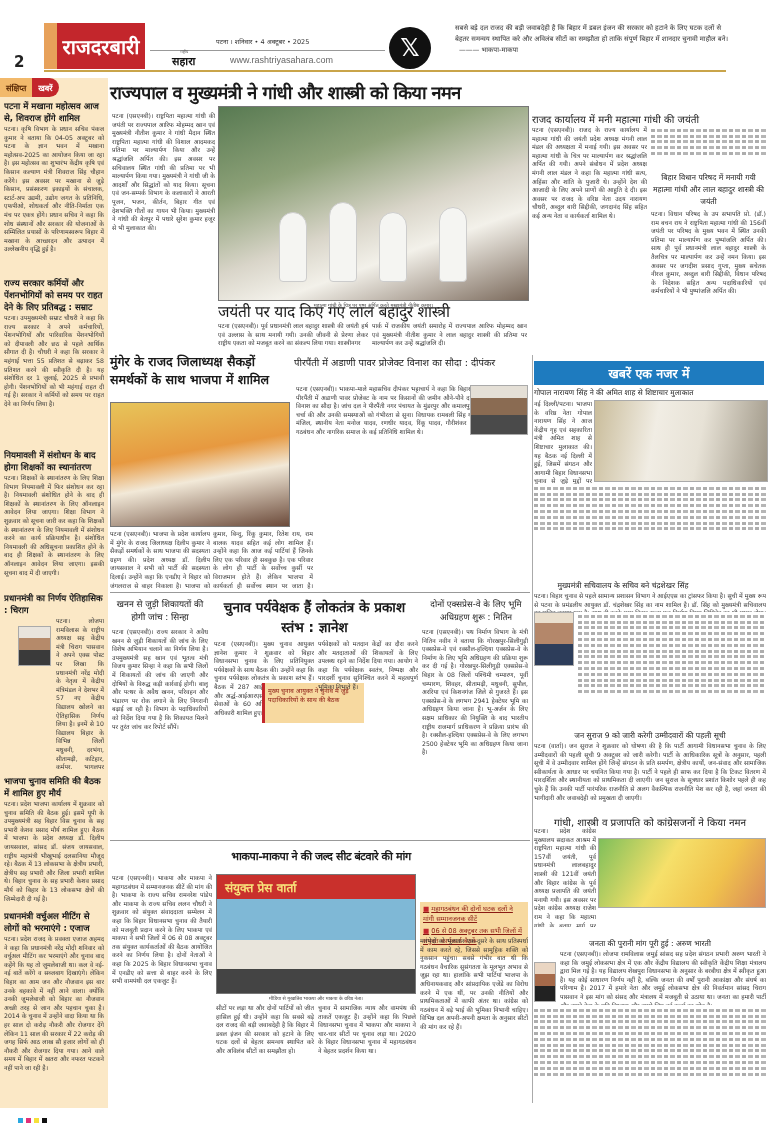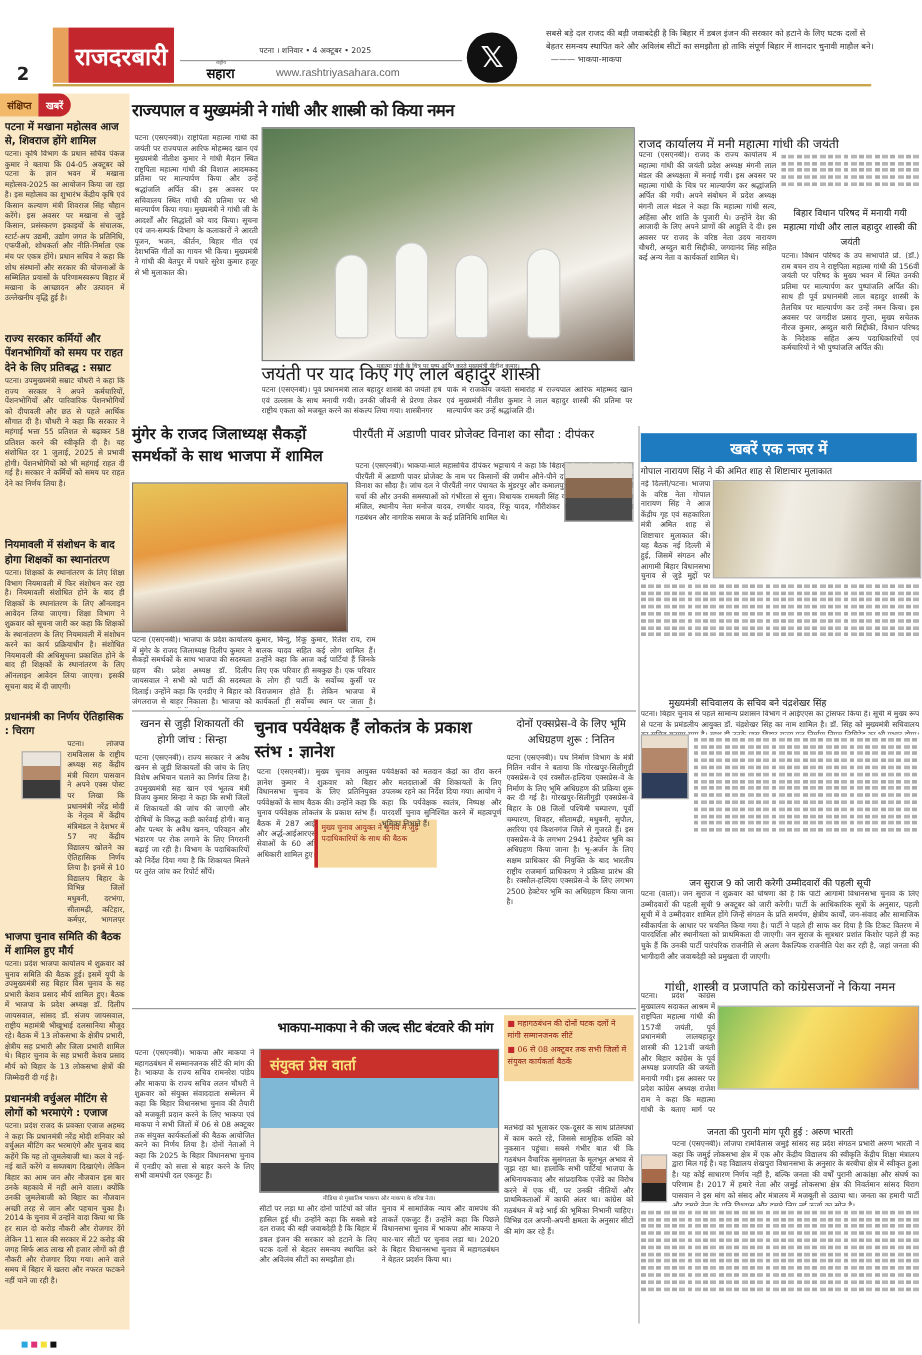--- a/index.html
+++ b/index.html
@@ -28,21 +28,21 @@
   #left-label { left: 0; top: 78px; width: 108px; height: 19px; display: flex; align-items: flex-end; font-family: "DejaVu Sans", sans-serif; font-size: 8px; font-weight: bold; }
   #left-label .a { background: #f2b96b; color: #5b2a05; padding: 3px 6px; height: 19px; display:flex; align-items:center; }
   #left-label .b { background: #c3262c; color: #fff; padding: 3px 6px; border-radius: 0 10px 10px 0; height: 19px; display:flex; align-items:center; }
   .lc-item { position: absolute; left: 4px; width: 100px; }
   .lc-head { font-family: "DejaVu Sans", sans-serif; font-weight: bold; font-size: 8.6px; line-height: 12px; color: #1b1b1b; margin-bottom: 1px; }
   #lc-photo { left: 18px; top: 626px; width: 33px; height: 40px; background: linear-gradient(180deg,#e9e4dc 0 30%, #b58a6a 30% 60%, #3a3a3a 60% 100%); border: 1px solid #aaa; }
   #cmyk { left: 18px; top: 1118px; display:flex; gap: 3px; }
   #cmyk span { width: 5px; height: 5px; display: block; }
 
   
-  #headline-main { left: 110px; top: 80px; width: 420px; font-family: "DejaVu Sans", sans-serif; font-weight: bold; font-size: 14px; line-height: 26px; color: #1a1a1a; letter-spacing: -0.6px; white-space: nowrap; }
+  #headline-main { left: 110px; top: 80px; width: 420px; font-family: "DejaVu Sans", sans-serif; font-weight: bold; font-size: 18px; line-height: 26px; color: #1a1a1a; letter-spacing: -0.6px; white-space: nowrap; }
   #col-a { left: 112px; top: 112px; width: 103px; height: 200px; }
   #photo-main { left: 218px; top: 106px; width: 311px; height: 195px; background: linear-gradient(160deg,#587a52 0%, #8da178 30%, #d9d5c9 55%, #f3f1ea 70%, #7b6a5c 100%); border: 1px solid #777; }
   #photo-main .fig { position:absolute; width: 28px; height: 70px; bottom: 18px; border-radius: 14px 14px 4px 4px; background: #f5f5f2; border: 1px solid #ccc; }
   #caption-main { left: 218px; top: 302px; width: 311px; text-align: center; font-family: "DejaVu Sans", sans-serif; font-size: 5px; color: #444; }
 
   
   #rt-title { left: 532px; top: 112px; width: 236px; font-family: "DejaVu Sans", sans-serif; font-size: 10px; color: #1a1a1a; white-space: nowrap; }
   #rt-col1 { left: 532px; top: 126px; width: 115px; height: 195px; }
   #rt-col2 { left: 651px; top: 126px; width: 115px; height: 45px; }
   #rt-sub { left: 651px; top: 172px; width: 115px; font-family: "DejaVu Sans", sans-serif; font-size: 7.6px; line-height: 12px; text-align: center; color: #1a1a1a; }
@@ -78,37 +78,37 @@
   #nazar-photo3 { left: 598px; top: 838px; width: 168px; height: 70px; background: linear-gradient(120deg,#7fbf5a 0%, #f6e06a 40%, #f0c24c 70%, #d98a5a 100%); border: 1px solid #aaa; }
   #nazar-h5 { left: 534px; top: 938px; width: 232px; text-align:center; font-family: "DejaVu Sans", sans-serif; font-size: 7.6px; color: #1a1a1a; white-space: nowrap; }
   #nazar-photo4 { left: 534px; top: 962px; width: 22px; height: 40px; background: linear-gradient(180deg,#ead6c3 0 30%, #a66a4a 30% 60%, #222 60%); border: 1px solid #aaa; }
   #nazar-t6 { left: 560px; top: 950px; width: 206px; height: 55px; }
   #nazar-t6b { left: 534px; top: 1006px; width: 232px; height: 100px; }
 
   
   #rule2 { left: 110px; top: 592px; width: 420px; height: 1px; background: #999; }
   #khanan-head { left: 112px; top: 598px; width: 96px; text-align: center; font-family: "DejaVu Sans", sans-serif; font-size: 8.8px; line-height: 13px; color: #1a1a1a; }
   #khanan-text { left: 112px; top: 628px; width: 96px; height: 210px; }
-  #chunav-head { left: 212px; top: 597px; width: 205px; font-family: "DejaVu Sans", sans-serif; font-weight: bold; font-size: 13.6px; line-height: 20px; color: #1a1a1a; }
+  #chunav-head { left: 212px; top: 597px; width: 205px; text-align: center; font-family: "DejaVu Sans", sans-serif; font-weight: bold; font-size: 13.6px; line-height: 20px; color: #1a1a1a; }
   #chunav-col1 { left: 214px; top: 640px; width: 100px; height: 195px; }
   #callout { left: 262px; top: 683px; width: 102px; height: 40px; background: #f7d9a0; border-left: 3px solid #c3262c; padding: 3px; font-family: "DejaVu Sans", sans-serif; font-size: 6.3px; line-height: 9px; color: #8a1a12; }
   #chunav-col2 { left: 318px; top: 640px; width: 100px; height: 195px; }
   #exp-head { left: 422px; top: 598px; width: 108px; text-align: center; font-family: "DejaVu Sans", sans-serif; font-size: 8.6px; line-height: 13px; color: #1a1a1a; }
   #exp-text { left: 422px; top: 628px; width: 106px; height: 210px; }
   #rule3 { left: 110px; top: 840px; width: 420px; height: 1px; background: #999; }
 
   
   #bhakpa-head { left: 112px; top: 845px; width: 418px; text-align: center; font-family: "DejaVu Sans", sans-serif; font-weight: bold; font-size: 11px; line-height: 24px; color: #1a1a1a; letter-spacing: -0.4px; white-space: nowrap; }
   #bhakpa-col1 { left: 112px; top: 874px; width: 100px; height: 230px; }
   #photo-bhakpa { left: 216px; top: 874px; width: 200px; height: 120px; background: linear-gradient(180deg,#c9302c 0 20%, #7fb8d6 20% 55%, #e9e5dc 55% 80%, #444 80%); border: 1px solid #777; }
   #photo-bhakpa .banner { position:absolute; left: 8px; top: 4px; color:#f8e27a; font-family: "DejaVu Sans", sans-serif; font-weight: bold; font-size: 12px; }
   #caption-bhakpa { left: 216px; top: 995px; width: 200px; text-align: center; font-family: "DejaVu Sans", sans-serif; font-size: 4.8px; color: #444; }
   #bhakpa-col2 { left: 216px; top: 1004px; width: 98px; height: 100px; }
   #bhakpa-col3 { left: 318px; top: 1004px; width: 98px; height: 100px; }
-  #bullet-box { left: 420px; top: 846px; width: 108px; height: 55px; background: #f7d9a0; padding: 3px; font-family: "DejaVu Sans", sans-serif; font-size: 6.6px; line-height: 9.5px; color: #8a1a12; }
+  #bullet-box { left: 420px; top: 902px; width: 108px; height: 55px; background: #f7d9a0; padding: 3px; font-family: "DejaVu Sans", sans-serif; font-size: 6.6px; line-height: 9.5px; color: #8a1a12; text-decoration: underline; }
   #bullet-box .b { margin-bottom: 3px; }
   #bullet-box .sq { color: #c3262c; margin-right: 2px; }
   #bhakpa-col4 { left: 420px; top: 937px; width: 108px; height: 167px; }
 </style>
 </head>
 <body>
 
 <div class="abs" id="page-num">2</div>
 <div class="abs" id="masthead-strip"></div>
 <div class="abs" id="masthead">राजदरबारी</div>

